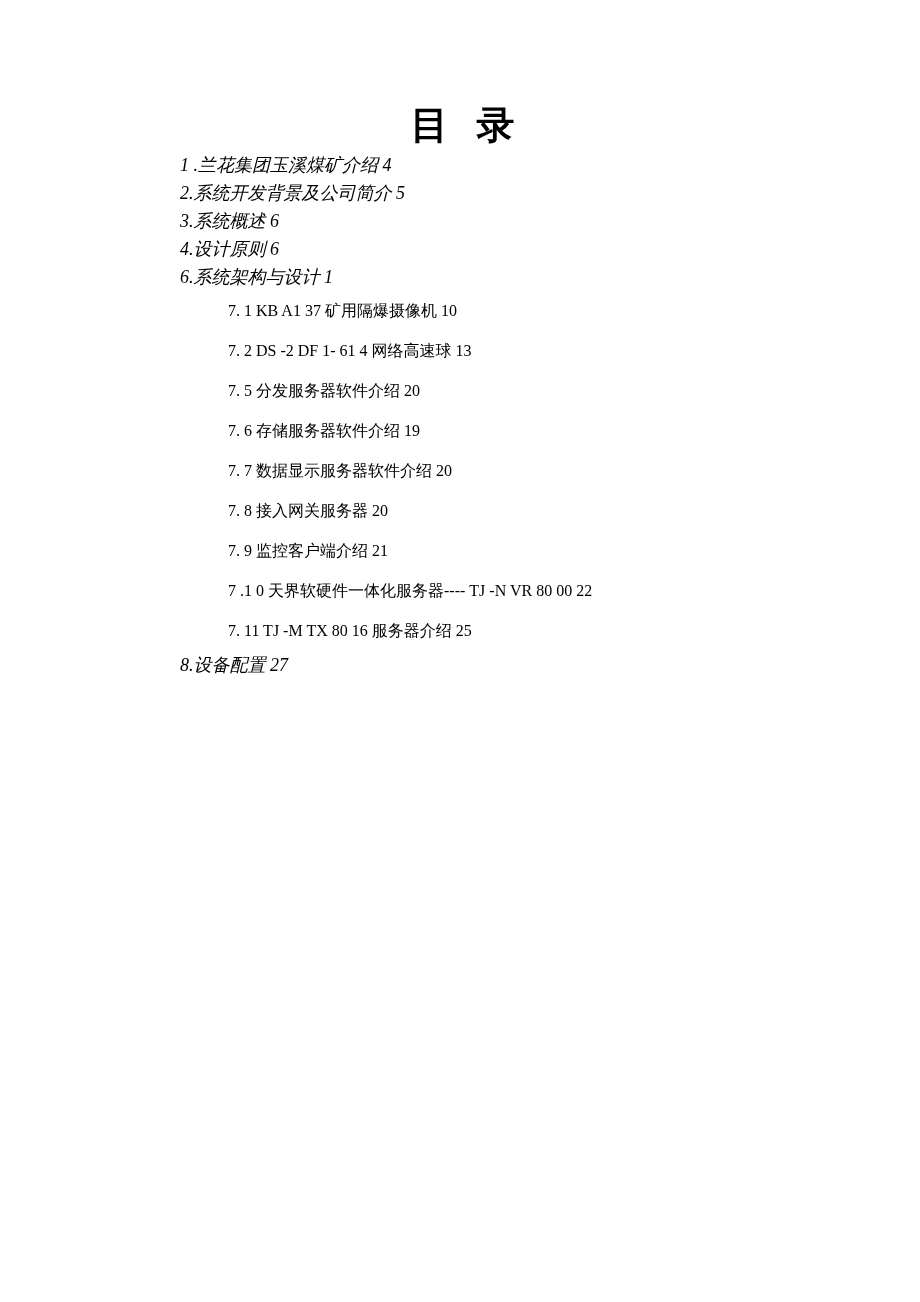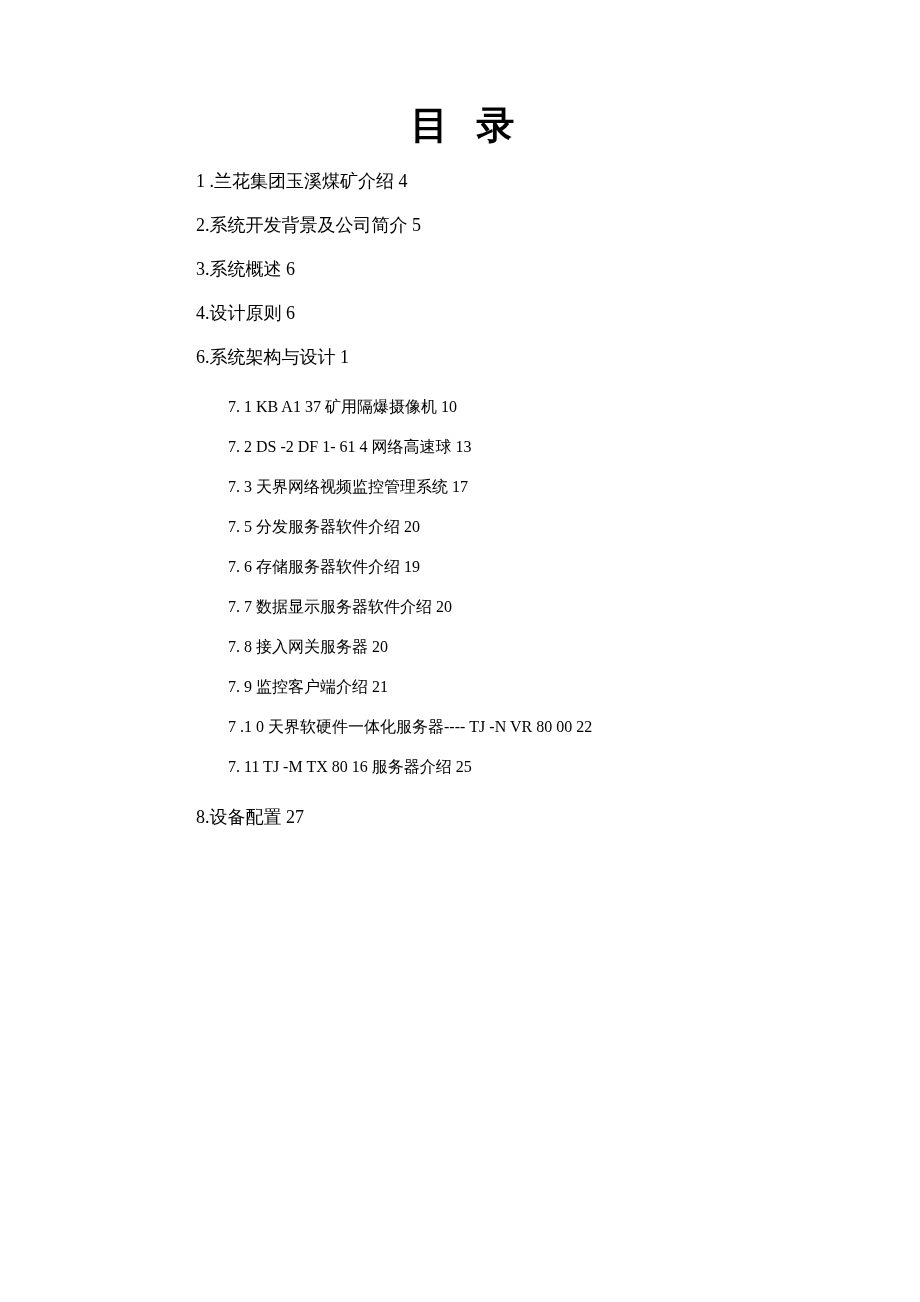--- a/index.html
+++ b/index.html
@@ -17,21 +17,22 @@
   .title {
     text-align: center;
     font-size: 38px;
     font-weight: bold;
     letter-spacing: 0;
   }
   .title .gap { display:inline-block; width: 28px; }
   .l1 {
     font-size: 18px;
     line-height: 28px;
-    margin: 16px;
+    margin: 0;
+    font-style: italic;
   }
   .l2 {
     font-size: 16px;
     line-height: 40px;
     margin: 0;
     padding-left: 48px;
   }
 </style>
 </head>
 <body>
@@ -42,21 +43,20 @@
   </div>
 
   <p class="l1">1 .兰花集团玉溪煤矿介绍 4</p>
   <p class="l1">2.系统开发背景及公司简介 5</p>
   <p class="l1">3.系统概述 6</p>
   <p class="l1">4.设计原则 6</p>
   <p class="l1">6.系统架构与设计 1</p>
 
   <p class="l2">7. 1  KB  A1  37 矿用隔爆摄像机 10</p>
   <p class="l2">7. 2  DS -2  DF  1- 61  4 网络高速球 13</p>
-  <p class="l2">7. 3 天界网络视频监控管理系统 17</p>
   <p class="l2">7. 5 分发服务器软件介绍 20</p>
   <p class="l2">7. 6 存储服务器软件介绍 19</p>
   <p class="l2">7. 7 数据显示服务器软件介绍 20</p>
   <p class="l2">7. 8 接入网关服务器 20</p>
   <p class="l2">7. 9 监控客户端介绍 21</p>
   <p class="l2">7 .1  0 天界软硬件一体化服务器----  TJ -N  VR  80  00  22</p>
   <p class="l2">7. 11  TJ -M  TX  80  16 服务器介绍 25</p>
 
   <p class="l1">8.设备配置 27</p>
 </div>

